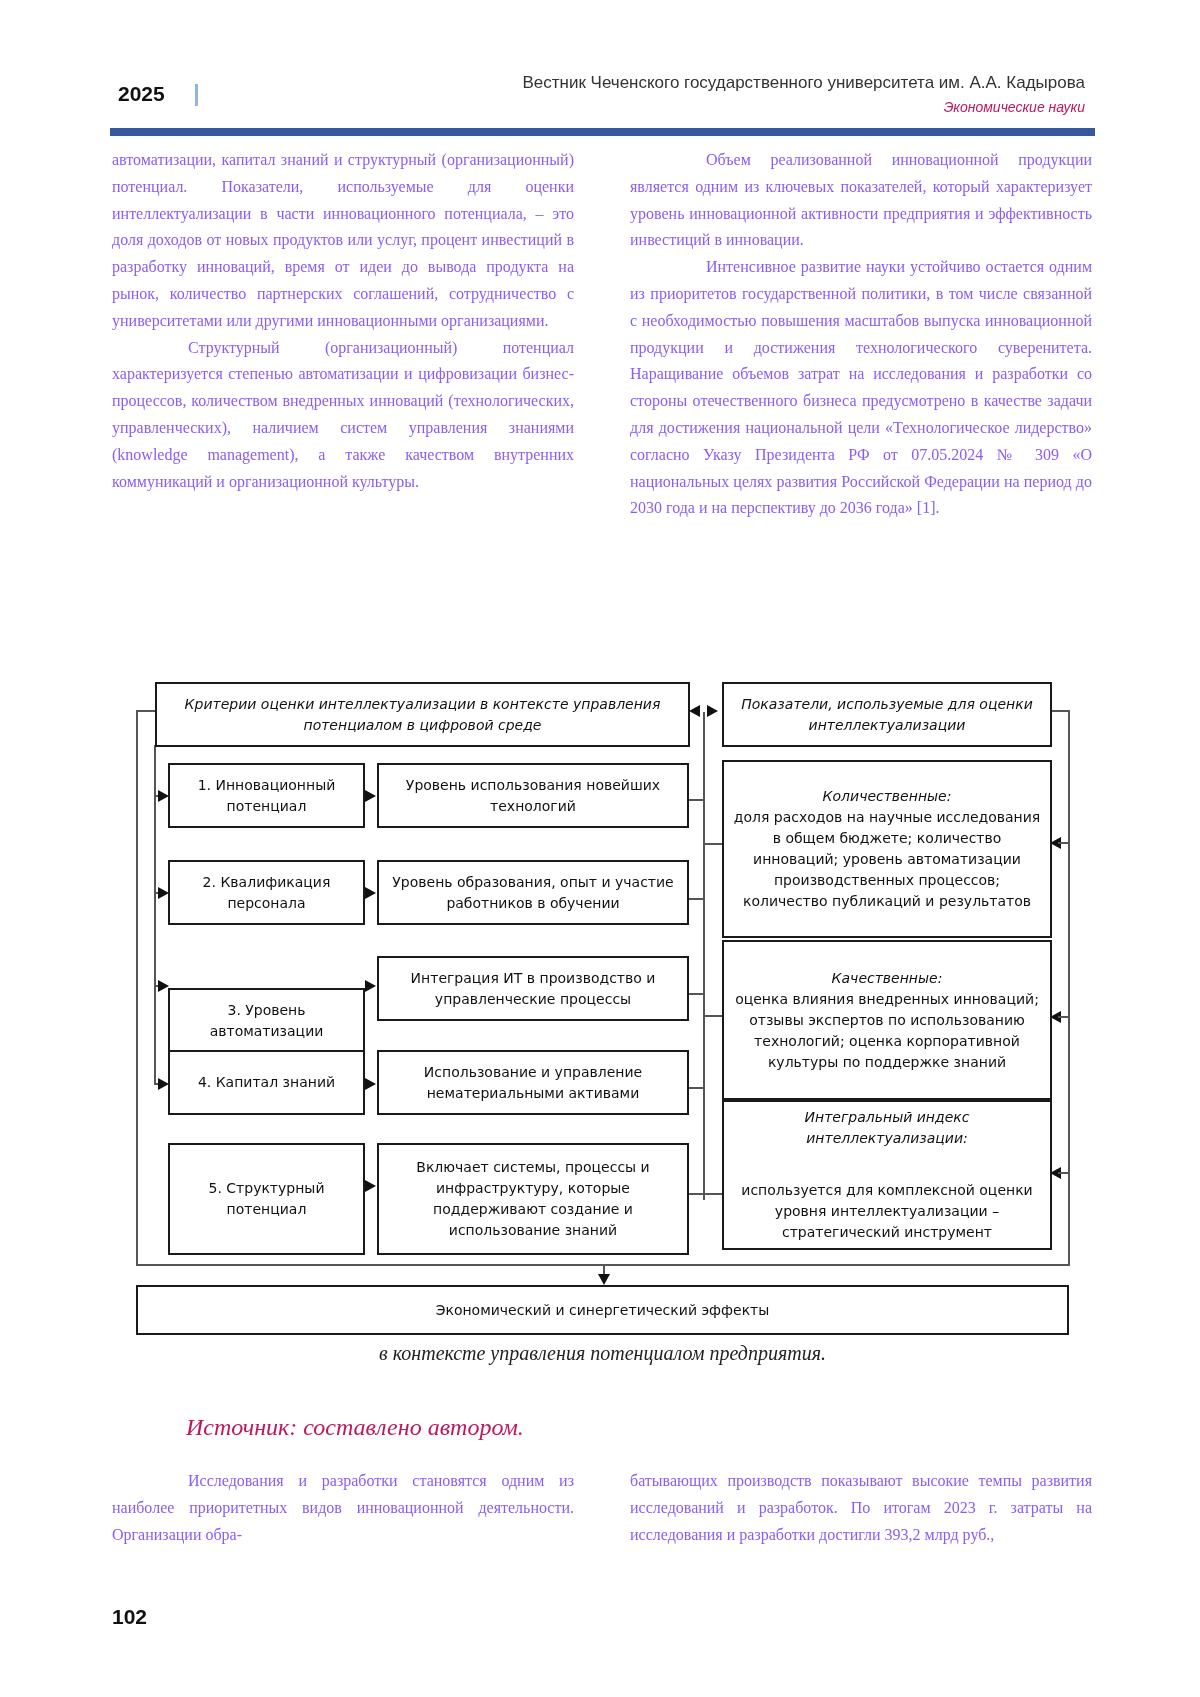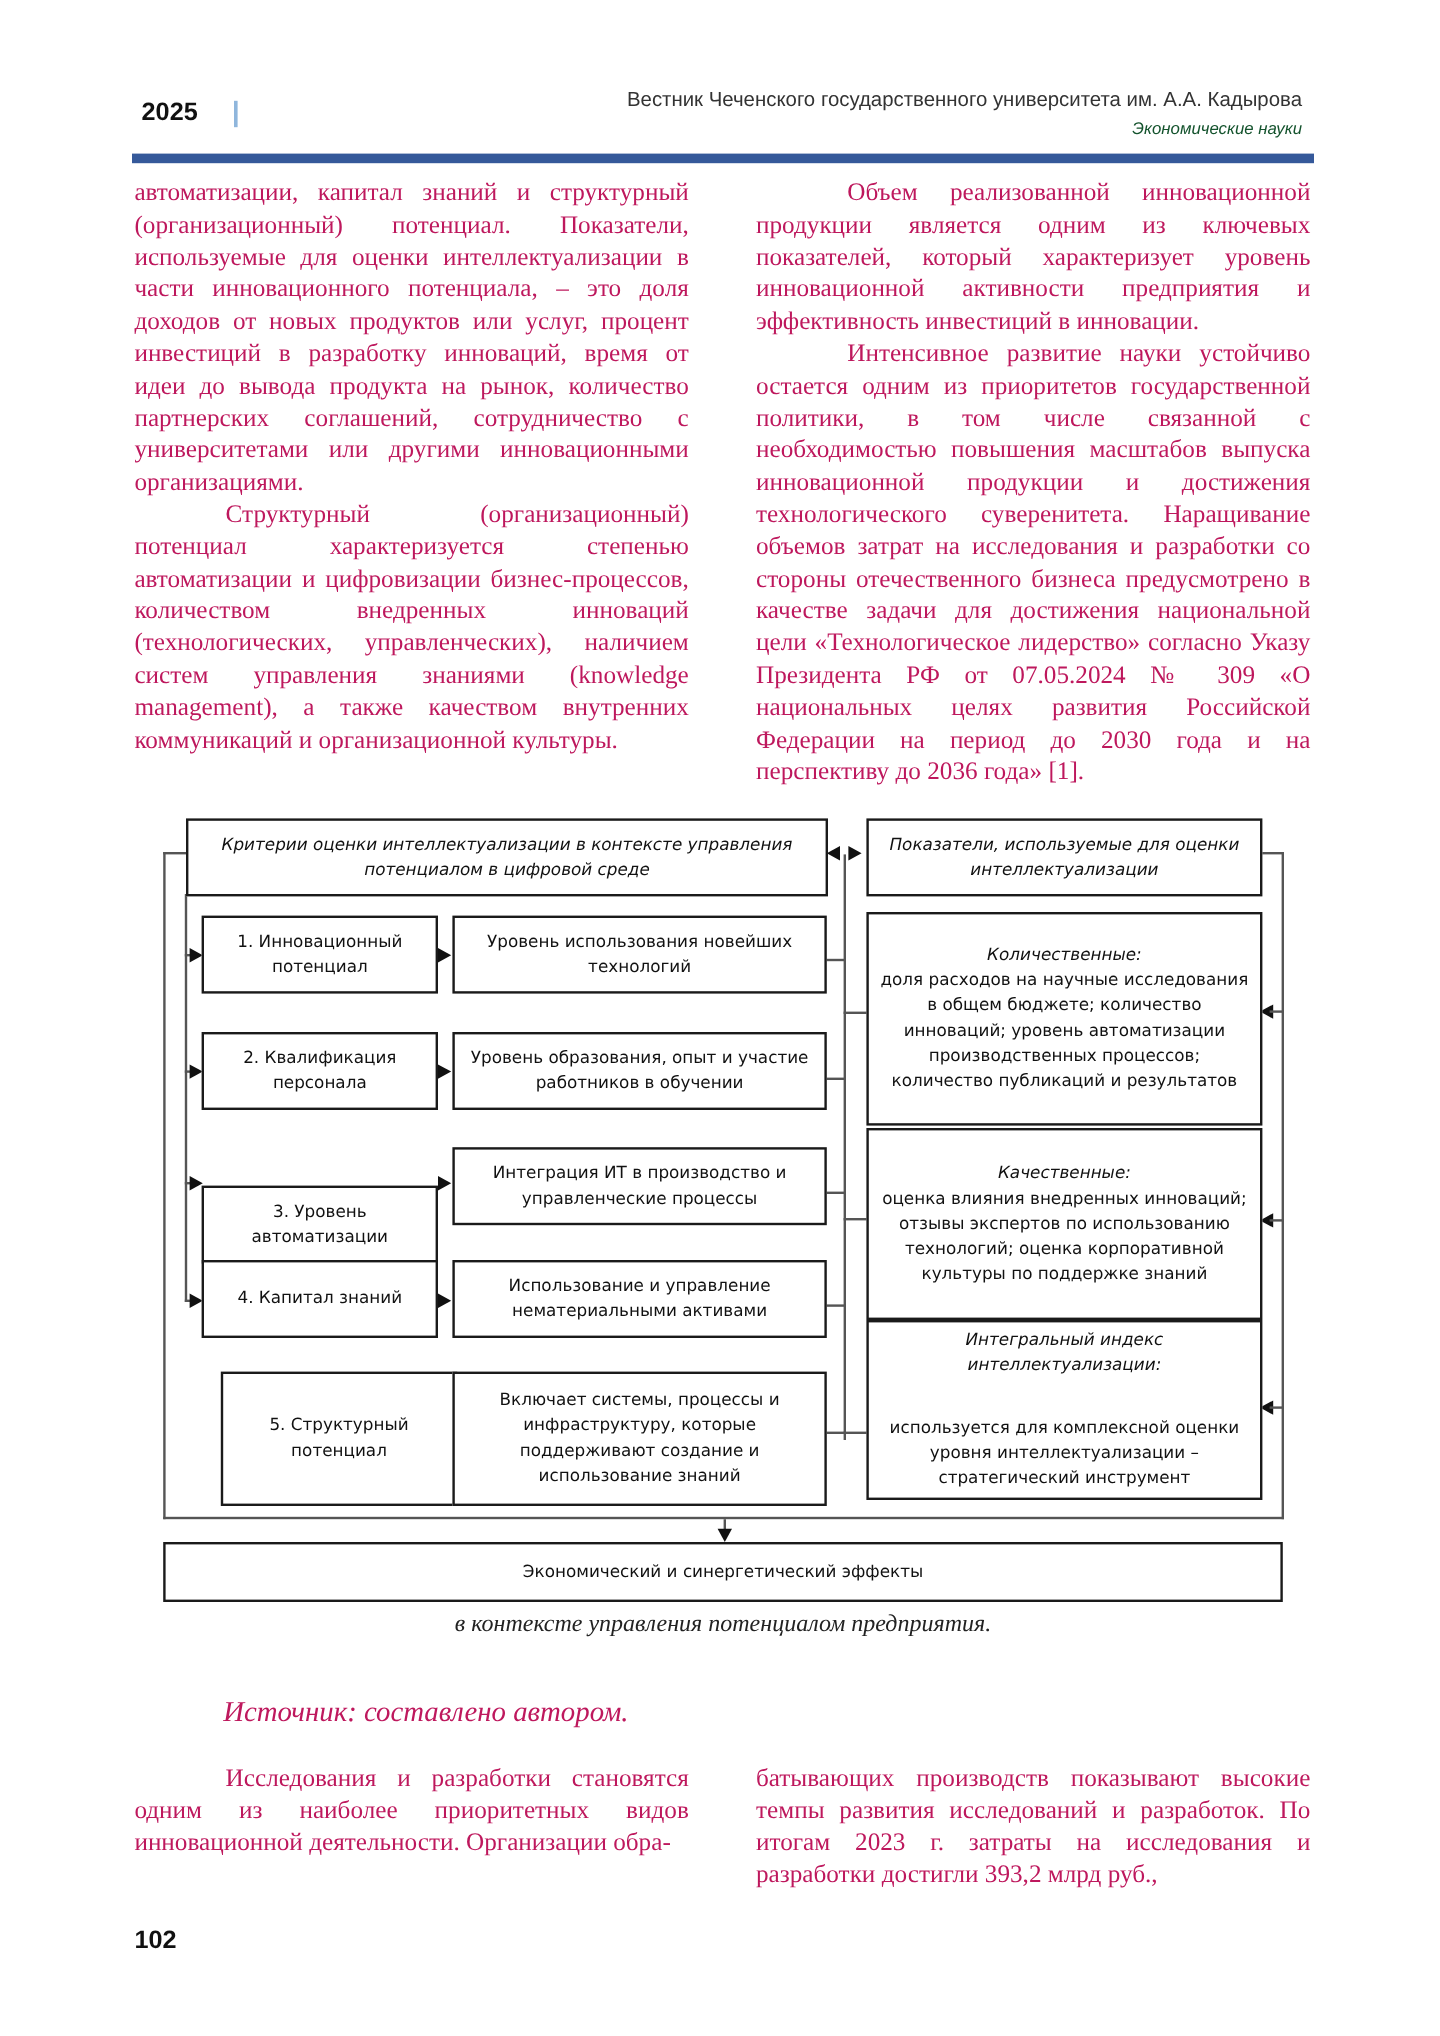--- a/index.html
+++ b/index.html
@@ -3,25 +3,25 @@
 <meta charset="utf-8">
 <style>
   html, body { margin: 0; padding: 0; background: #ffffff; }
   body { width: 1200px; height: 1697px; position: relative; overflow: hidden; color: #111; }
   .abs { position: absolute; }
 
   
   .year { left: 118px; top: 82px; font-family: "Liberation Sans", sans-serif; font-weight: bold; font-size: 21px; color: #111; }
   .year-bar { left: 195px; top: 84px; width: 3px; height: 22px; background: #8fb6dc; }
   .journal { right: 115px; top: 73px; font-family: "Liberation Sans", sans-serif; font-size: 17px; color: #333; text-align: right; }
-  .section { right: 115px; top: 99px; font-family: "Liberation Sans", sans-serif; font-style: italic; font-size: 14px; color: #14532d; text-align: right; margin-left: 40px; }
+  .section { right: 115px; top: 99px; font-family: "Liberation Sans", sans-serif; font-style: italic; font-size: 14px; color: #be185d; text-align: right; margin-left: 40px; }
   .rule { left: 110px; top: 128px; width: 985px; height: 8px; background: #35599a; }
 
   
-  .col { font-family: "Liberation Serif", serif; font-size: 21px; line-height: 26.8px; text-align: justify; color: #be185d; }
+  .col { font-family: "Liberation Serif", serif; font-size: 16px; line-height: 26.8px; text-align: justify; color: #8b5cf6; }
   .col p { margin: 0; }
   .col p.indent { text-indent: 76px; }
   .col-left { left: 112px; top: 147px; width: 462px; }
   .col-right { left: 630px; top: 147px; width: 462px; }
 
   
   .box { position: absolute; border: 2px solid #1a1a1a; background: #fff; box-sizing: border-box;
          display: flex; align-items: center; justify-content: center; text-align: center;
          font-family: "DejaVu Sans", sans-serif; font-size: 14px; line-height: 21px; color: #111; padding: 2px 8px; }
   .box .inner { display: block; }
@@ -132,21 +132,21 @@
   <span class="inner">Интеграция ИТ в производство и управленческие процессы</span>
 </div>
 
 <div class="box" style="left:168px;top:1050px;width:197px;height:65px;">
   <span class="inner">4. Капитал знаний</span>
 </div>
 <div class="box" style="left:377px;top:1050px;width:312px;height:65px;">
   <span class="inner">Использование и управление нематериальными активами</span>
 </div>
 
-<div class="box" style="left:168px;top:1143px;width:197px;height:112px;margin-left:16px;">
+<div class="box" style="left:168px;top:1143px;width:197px;height:112px;">
   <span class="inner">5. Структурный потенциал</span>
 </div>
 <div class="box" style="left:377px;top:1143px;width:312px;height:112px;">
   <span class="inner">Включает системы, процессы и инфраструктуру, которые поддерживают создание и использование знаний</span>
 </div>
 
 <div class="box" style="left:722px;top:760px;width:330px;height:178px;">
   <span class="inner">
     <span class="it" style="display:block;">Количественные:</span>
     <span style="display:block;">доля расходов на научные исследования в общем бюджете; количество инноваций; уровень автоматизации производственных процессов; количество публикаций и результатов</span>

